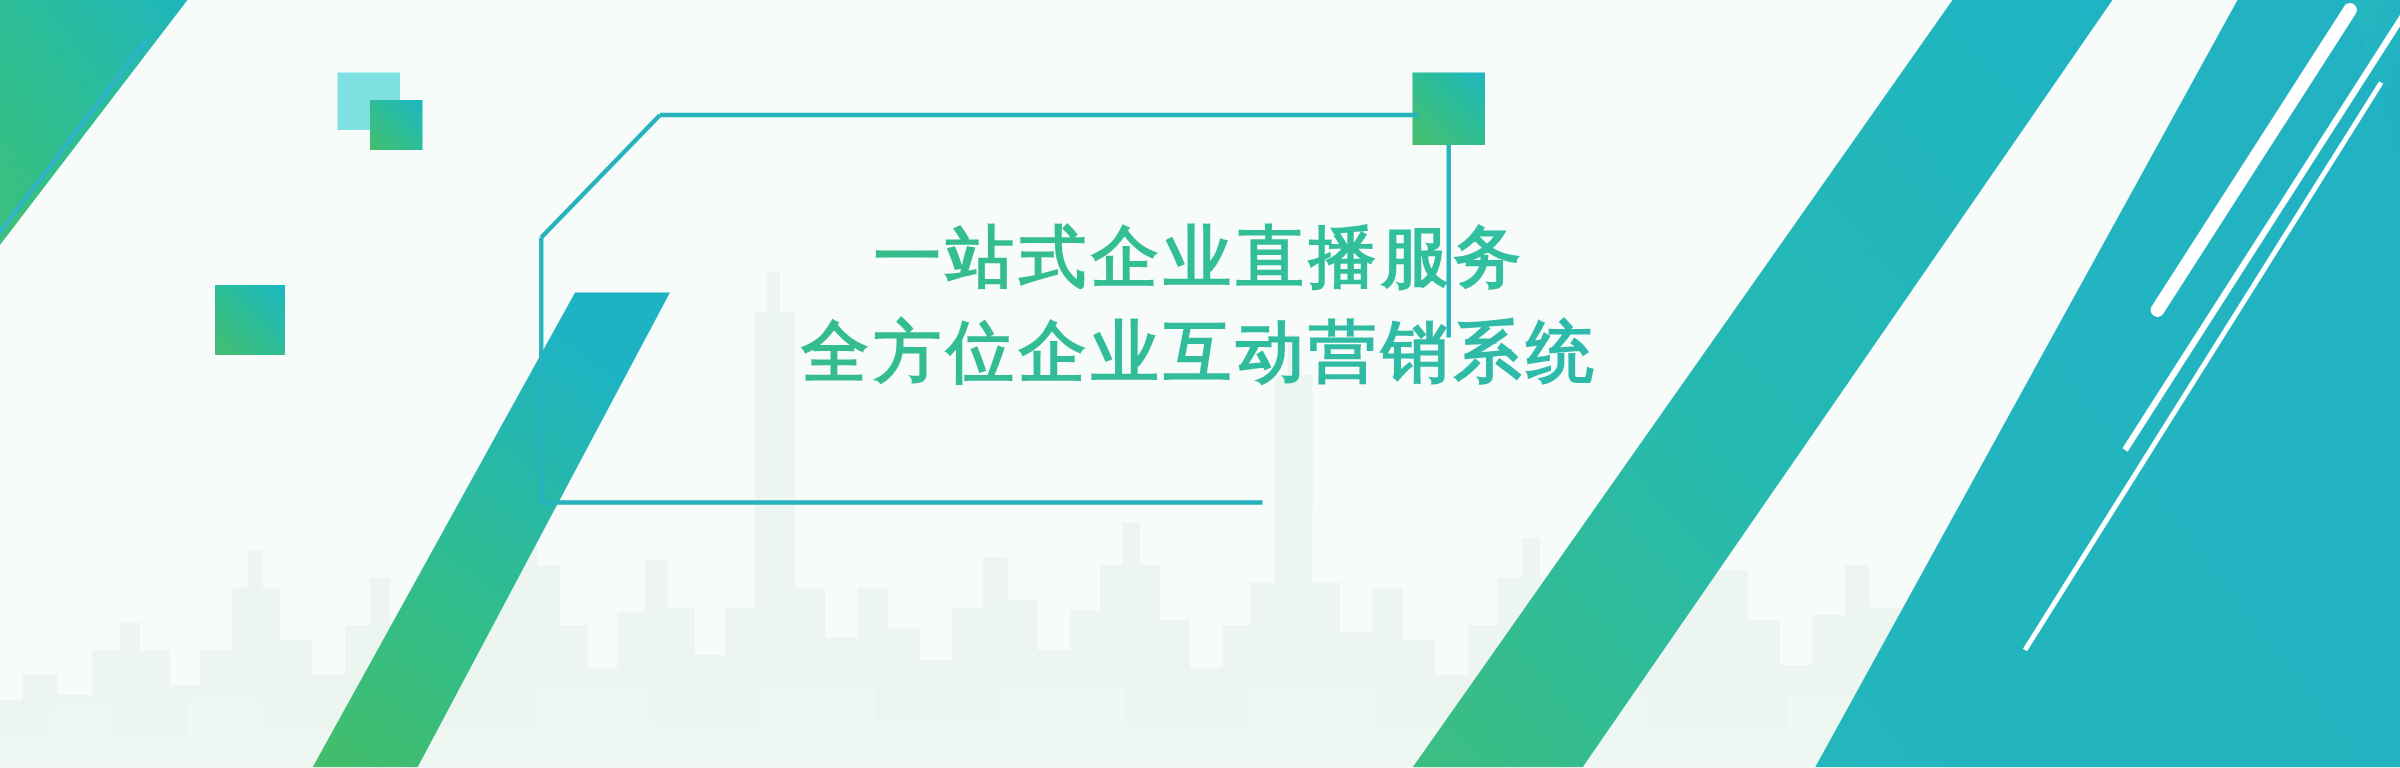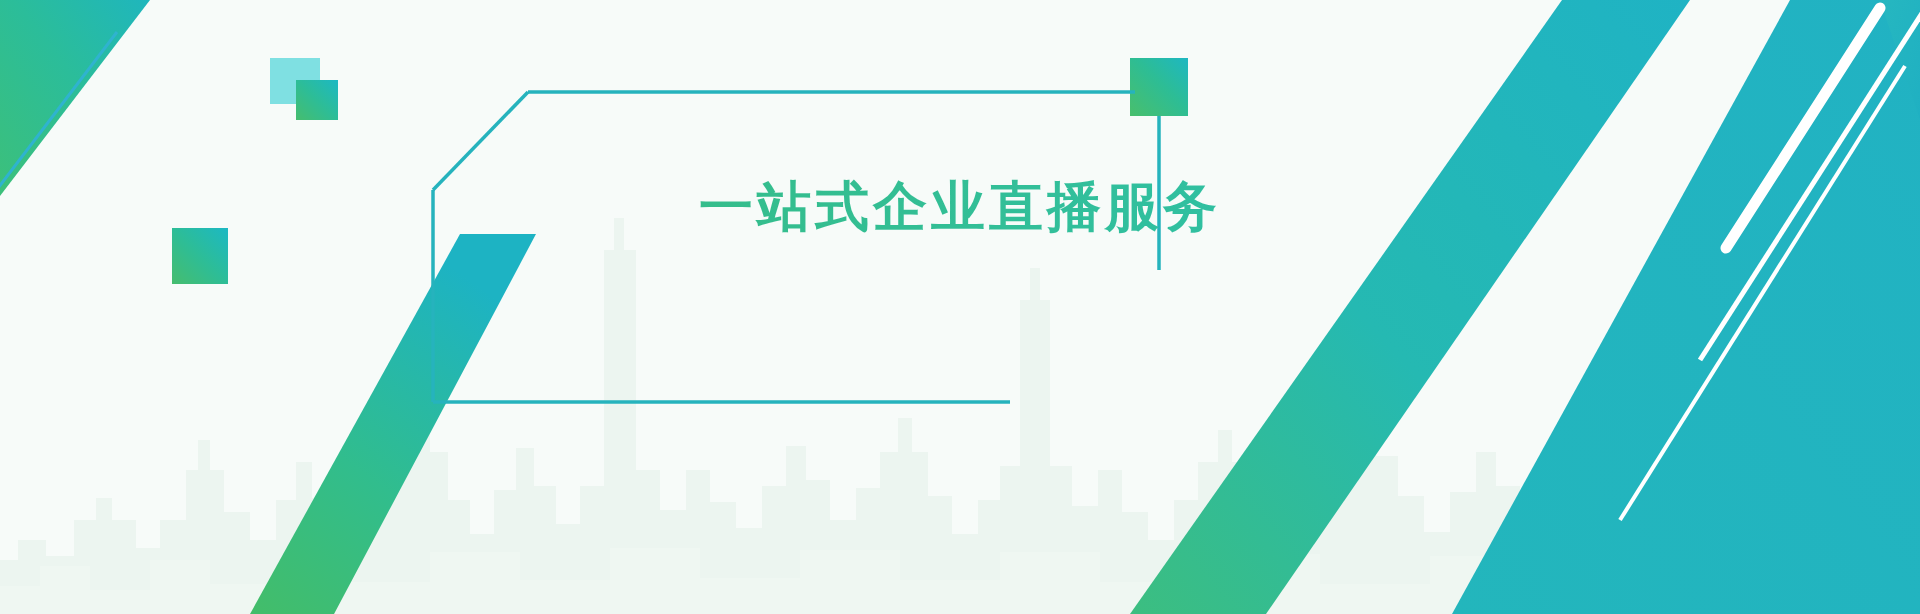--- a/index.html
+++ b/index.html
@@ -148,15 +148,16 @@
       <path d="M433,190 L433,402"></path>
 
       <path d="M433,402 L1010,402"></path>
 
       <path d="M1159,116 L1159,270"></path>
     </g>
   </svg>
 
   <div class="headline">
     <span class="line l1">一站式企业直播服务</span>
+    <span class="line l2">全方位企业互动营销系统</span>
   </div>
 
 </div>
 
 </body></html>

